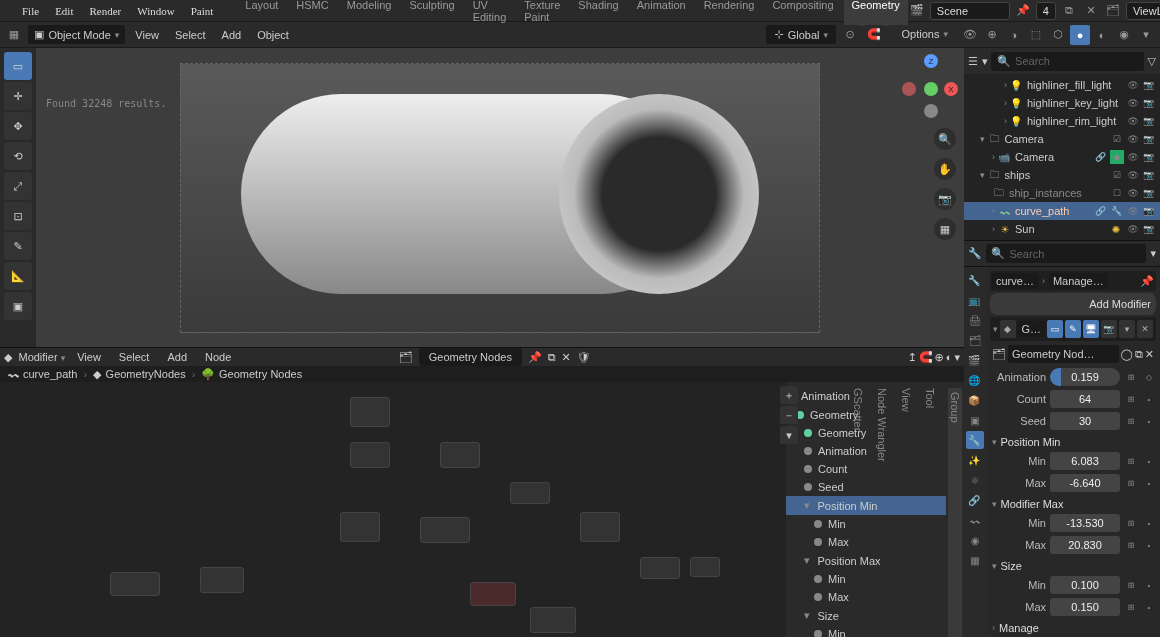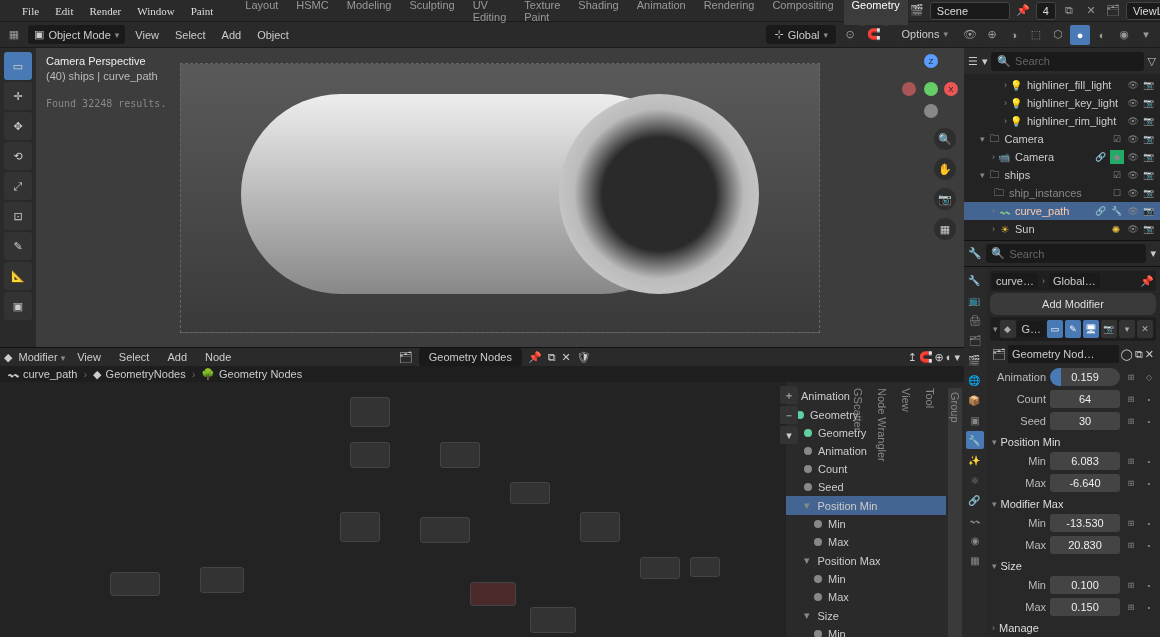--- a/index.html
+++ b/index.html
@@ -104,21 +104,21 @@
 .out-toggle { width:14px; height:14px; display:flex; align-items:center; justify-content:center; font-size:9px; }
 
 
 .props-wrap { flex:1; display:flex; background:#282828; border-top:1px solid #111; min-height:0; }
 .props-tabs { width:22px; background:#2a2a2a; display:flex; flex-direction:column; padding:4px 0; gap:2px; }
 .prop-tab { width:18px; height:18px; margin:0 auto; border-radius:2px; display:flex; align-items:center; justify-content:center; color:#888; font-size:10px; }
 .prop-tab.active { background:#4a7ab5; color:#fff; }
 .props-body { flex:1; padding:4px; display:flex; flex-direction:column; gap:2px; overflow:auto; }
 .props-breadcrumb { display:flex; align-items:center; gap:4px; padding:2px; color:#ccc; background:#1f1f1f; border-radius:3px; }
 .props-breadcrumb .crumb-box { background:#1a1a1a; padding:2px 4px; border-radius:2px; }
-.add-modifier-btn { background:#3a3a3a; border-radius:7px; padding:5px; text-align:center; color:#ddd; }
+.add-modifier-btn { background:#3a3a3a; border-radius:7px; padding:5px; text-align:right; color:#ddd; }
 .mod-header { display:flex; align-items:center; gap:2px; background:#1e1e1e; padding:3px; border-radius:3px; }
 .mod-header .mod-name { background:#1a1a1a; flex:1; padding:2px 4px; border-radius:2px; }
 .mod-header .mod-btn { width:18px; height:18px; background:#4a7ab5; border-radius:2px; display:flex; align-items:center; justify-content:center; color:#fff; font-size:9px; }
 .mod-header .mod-btn.off { background:#333; color:#aaa; }
 .nodegroup-row { display:flex; align-items:center; gap:2px; padding:2px; }
 .nodegroup-row .ng-name { flex:1; background:#1a1a1a; padding:3px 4px; border-radius:2px; }
 .prop-row { display:flex; align-items:center; gap:4px; padding:1px 0; }
 .prop-row .prop-label { width:56px; text-align:right; color:#bbb; }
 .prop-row .prop-val { flex:1; background:#444; border-radius:3px; padding:3px 4px; text-align:center; color:#eee; }
 .prop-row .prop-val.blue { background:linear-gradient(90deg,#4a7ab5 16%,#444 16%);border-radius:9px; }
@@ -217,24 +217,20 @@
       </div>
       <div class="viewport">
         <div class="options-pill">
           <span>Options</span>
           <span class="chev">▾</span>
         </div>
         <div class="viewport-inner">
           <div class="cylinder"></div>
           <div class="cylinder-end"></div>
         </div>
-        <div class="camera-info">
-          <div>Camera Perspective</div>
-          <div class="sub">(40) ships | curve_path</div>
-        </div>
         <div class="status-line">Found 32248 results.</div>
         <div class="gizmo">
           <div class="gizmo-circle gz-z">Z</div>
           <div class="gizmo-circle gz-x">X</div>
           <div class="gizmo-circle gz-y"></div>
           <div class="gizmo-circle gz-xn"></div>
           <div class="gizmo-circle gz-grey"></div>
         </div>
         <div class="viewport-right-icons">
           <div class="vri">🔍</div>
@@ -503,21 +499,21 @@
         <div class="prop-tab">⚛</div>
         <div class="prop-tab">🔗</div>
         <div class="prop-tab">〰</div>
         <div class="prop-tab">◉</div>
         <div class="prop-tab">▦</div>
       </div>
       <div class="props-body">
         <div class="props-breadcrumb">
           <span class="crumb-box">curve…</span>
           <span class="chev">›</span>
-          <span class="crumb-box">Global…</span>
+          <span class="crumb-box">Manage…</span>
           <span style="margin-left:auto" class="hdr-icon">📌</span>
         </div>
         <div class="add-modifier-btn">Add Modifier</div>
         <div class="mod-header">
           <span class="chev">▾</span>
           <span class="mod-btn off">◆</span>
           <span class="mod-name">G…</span>
           <span class="mod-btn">▭</span>
           <span class="mod-btn">✎</span>
           <span class="mod-btn">🖥</span>

